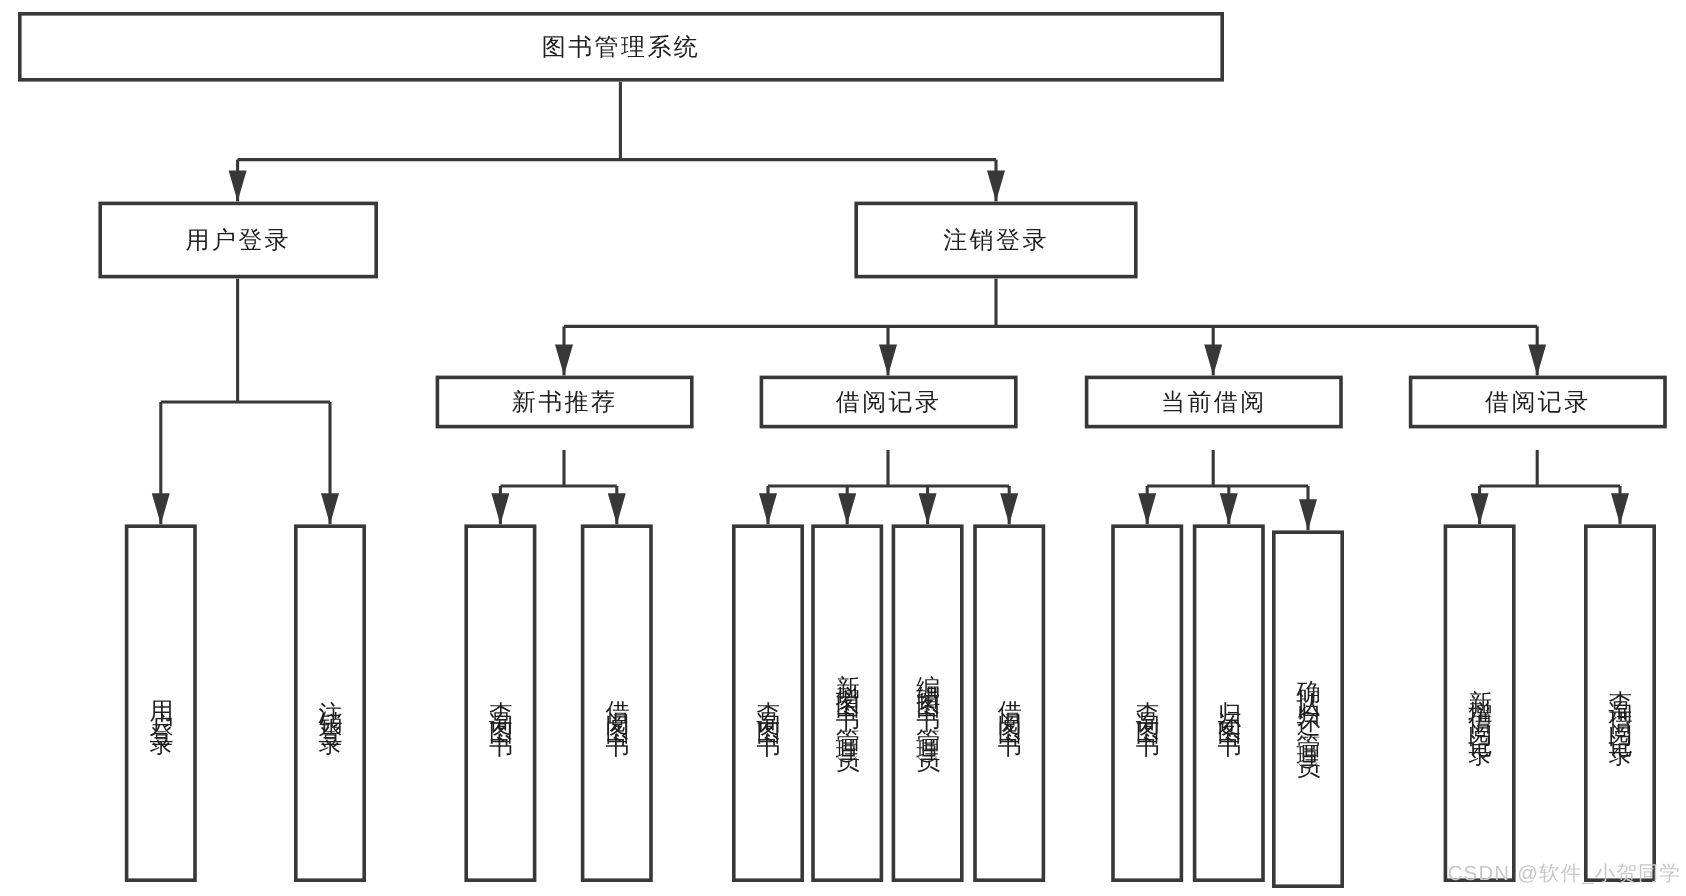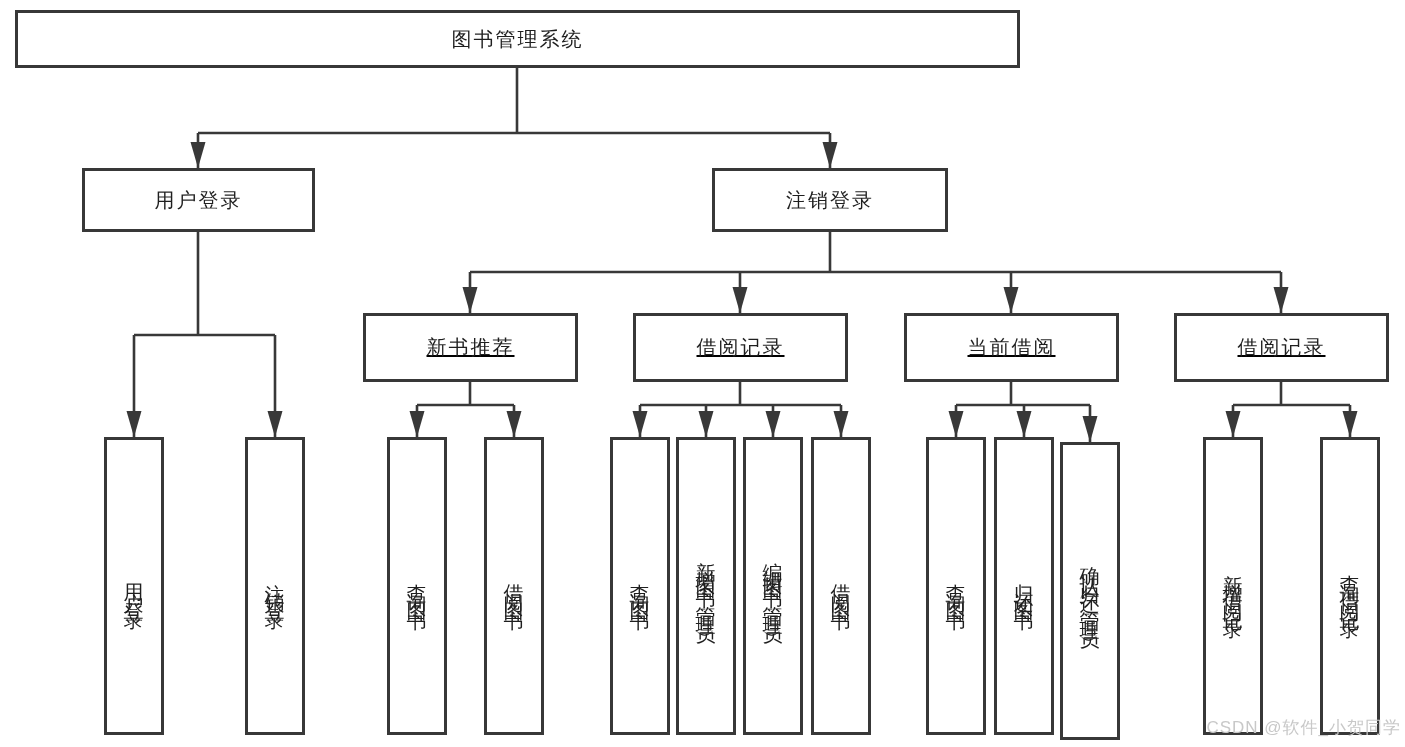--- a/index.html
+++ b/index.html
@@ -13,21 +13,21 @@
   svg.wires .head{fill:var(--line);stroke:none;}
   .node{position:absolute;box-sizing:border-box;background:var(--fill);
         border:3px solid var(--line);display:flex;align-items:center;justify-content:center;}
   .node .lbl{color:var(--text);font-size:20px;letter-spacing:2px;white-space:nowrap;}
   .leaf .lbl{writing-mode:vertical-rl;text-orientation:mixed;letter-spacing:9px;
              line-height:1;font-size:20px;}
   
   .root  {left:15px;  top:10px;  width:1005px;height:58px;}
   .login {left:82px;  top:168px; width:233px; height:64px;}
   .mgmt  {left:712px; top:168px; width:236px; height:64px;}
-  .l3    {top:313px;  width:215px;height:69px;text-decoration:underline;}
+  .l3    {top:313px;  width:215px;height:44px;}
   .l3a{left:363px;} .l3b{left:633px;} .l3c{left:904px;} .l3d{left:1174px;}
   .leaf  {top:437px;  width:60px; height:298px;}
   .lf1{left:104px;} .lf2{left:245px;} .lf3{left:387px;} .lf4{left:484px;}
   .lf5{left:610px;} .lf6{left:676px;} .lf7{left:743px;} .lf8{left:811px;}
   .lf9{left:926px;} .lf10{left:994px;} .lf11{left:1060px;top:442px;}
   .lf12{left:1203px;} .lf13{left:1320px;}
   .watermark{position:absolute;right:4px;top:716px;color:var(--wm);
              font-size:17px;letter-spacing:1px;white-space:nowrap;}
 </style>
 </head>

